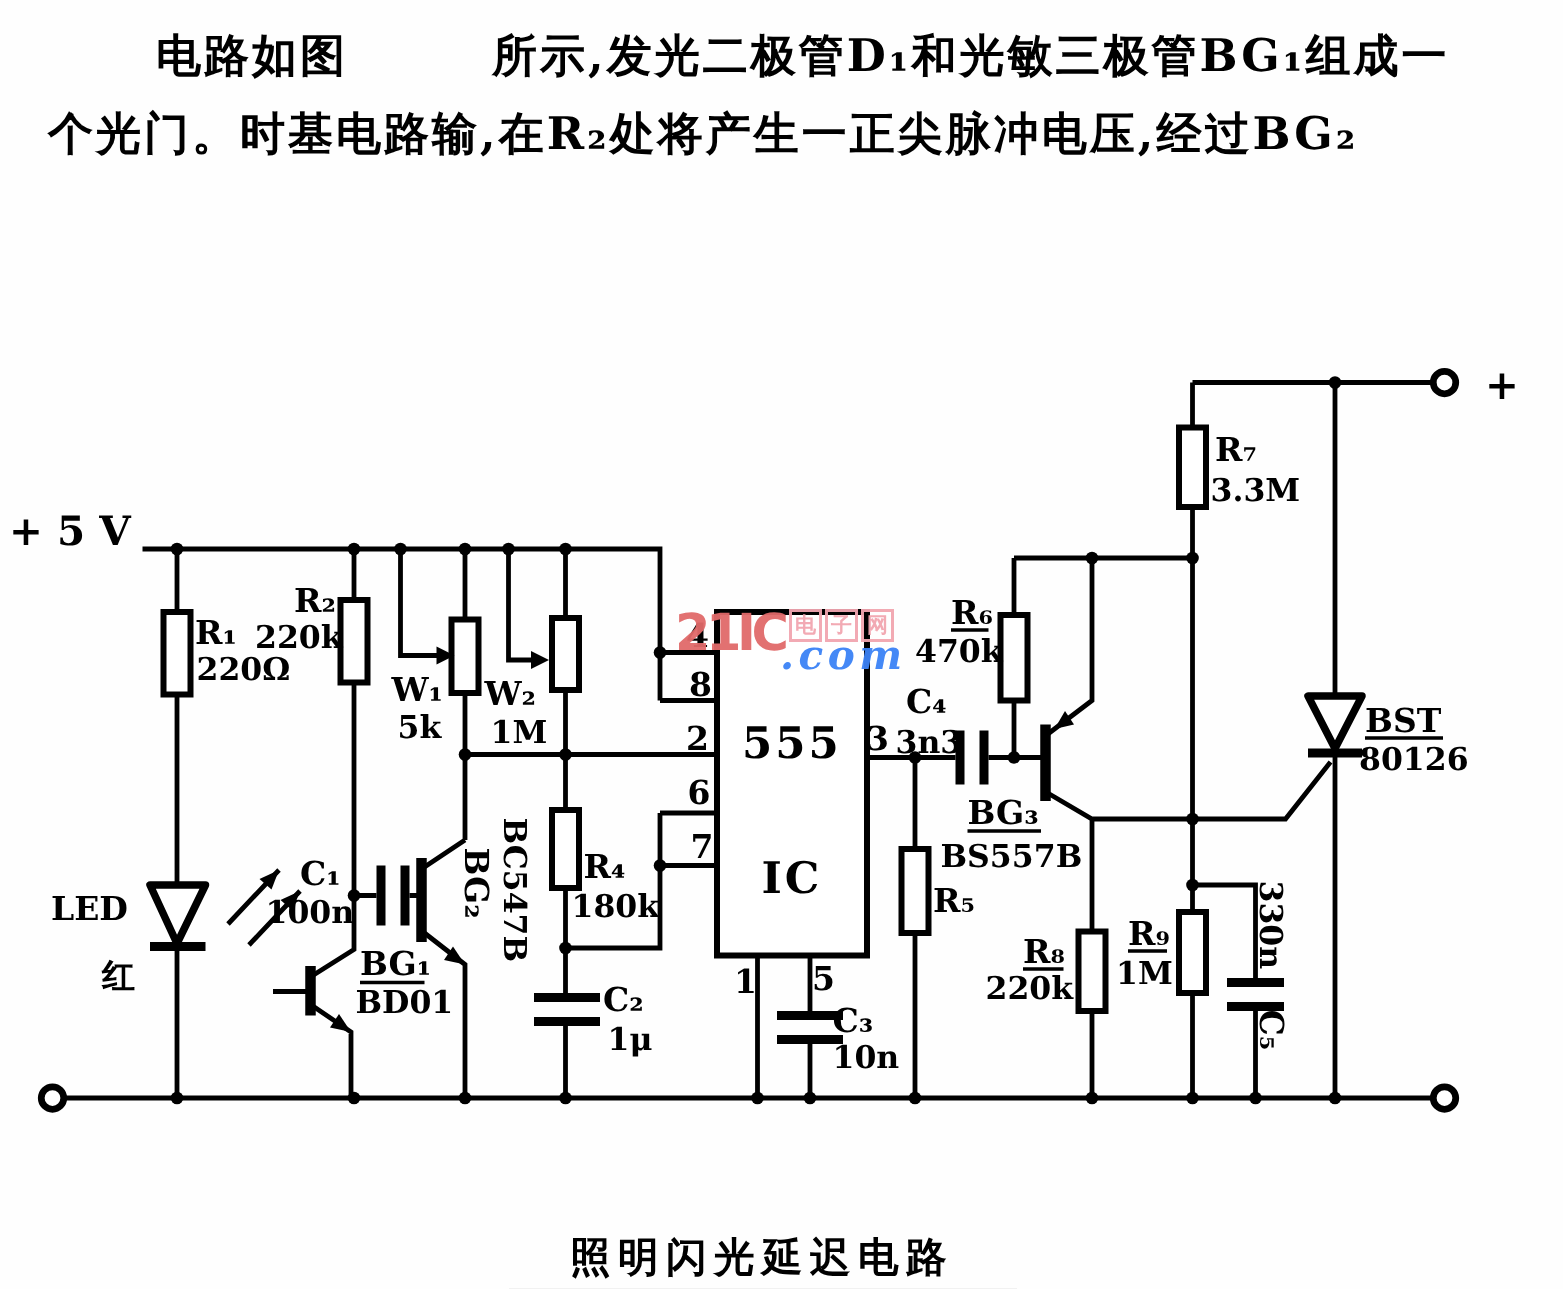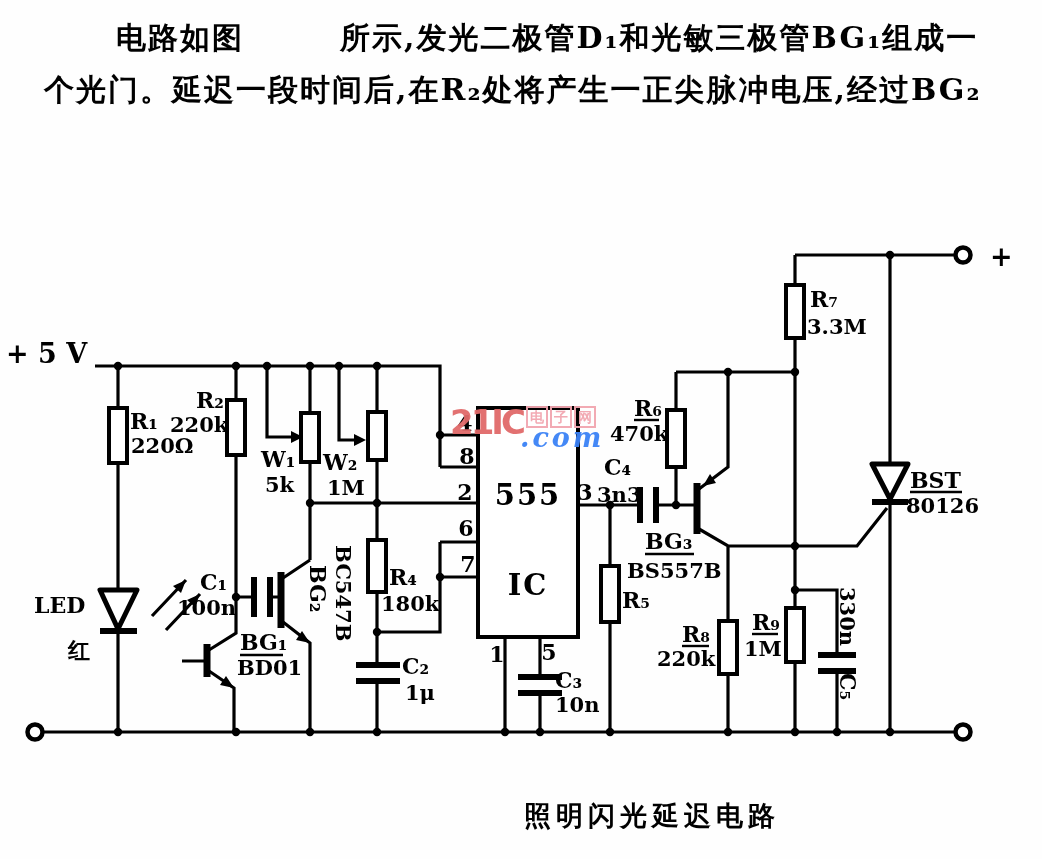--- a/index.html
+++ b/index.html
@@ -1,56 +1,56 @@
 <!DOCTYPE html>
 <html><head>
 <meta charset="utf-8">
 <style>
   html,body{margin:0;padding:0;background:#e8e8e8;}
   .page{position:relative;width:1042px;height:859px;background:#fefefe;overflow:hidden;
         font-family:"DejaVu Serif",serif;color:#000;}
-  .intro{position:absolute;left:44px;top:12px;width:965px;font-size:30px;font-weight:bold;
+  .intro{position:absolute;left:32px;top:12px;width:965px;font-size:30px;font-weight:bold;
          line-height:52px;letter-spacing:2px;}
   .intro .line{white-space:nowrap;}
   .intro .l1{padding-left:72px;}
   svg.circuit{position:absolute;left:0;top:0;}
   .res{fill:#fff;stroke:#000;stroke-width:4;}
   .wires{fill:none;stroke:#000;stroke-width:3.2;}
   .plates{fill:none;stroke:#000;stroke-width:6;}
   .bars{fill:none;stroke:#000;stroke-width:7;}
   .tri{fill:#fff;stroke:#000;stroke-width:5;stroke-linejoin:round;}
   .dot{fill:#000;}
   .term{fill:#fff;stroke:#000;stroke-width:4.5;}
   .ah{fill:#000;}
   .ul{stroke:#000;stroke-width:2.4;}
   .lbl{font-family:"DejaVu Serif",serif;font-size:22px;font-weight:bold;fill:#000;}
   .lblv{font-family:"DejaVu Serif",serif;font-size:21px;font-weight:bold;fill:#000;}
   .pin{font-family:"DejaVu Serif",serif;font-size:22px;font-weight:bold;fill:#000;text-anchor:middle;}
   .icname{font-family:"DejaVu Serif",serif;font-size:29px;font-weight:bold;fill:#000;text-anchor:middle;letter-spacing:2px;}
   .supply{font-family:"DejaVu Serif",serif;font-size:27px;font-weight:bold;fill:#000;}
-  .caption{position:absolute;left:380px;top:798px;width:400px;text-align:right;
+  .caption{position:absolute;left:380px;top:820px;width:400px;text-align:left;
            font-size:27px;font-weight:bold;letter-spacing:5px;}
   .watermark{position:absolute;left:450px;top:402px;width:170px;height:64px;opacity:.95;}
   .wm-brand{position:absolute;left:0;top:2px;font-family:"DejaVu Sans",sans-serif;font-weight:bold;
             font-size:34px;line-height:36px;color:#e16a6a;letter-spacing:-3px;text-align:center;}
   .wm-cn{position:absolute;left:76px;top:4px;display:flex;gap:2px;}
   .wm-cn span{display:block;width:18px;height:18px;border:2px solid #f2a6b0;color:#f2a6b0;
               font-size:14px;line-height:18px;text-align:center;font-weight:bold;
               font-family:"DejaVu Sans",sans-serif;}
   .wm-com{position:absolute;left:70px;top:20px;font-style:italic;font-weight:bold;font-size:27px;
           color:#3b82f6;letter-spacing:3px;font-family:"DejaVu Serif",serif;}
 </style>
 </head>
 <body>
 
 <div class="page">
 
   <div class="intro">
     <div class="line l1">电路如图　　　所示,发光二极管D₁和光敏三极管BG₁组成一</div>
-    <div class="line">个光门。延迟一段时间后,在R₂处将产生一正尖脉冲电压,经过BG₂</div>
+    <div class="line">个光门。时基电路输,在R₂处将产生一正尖脉冲电压,经过BG₂</div>
   </div>
 
   <svg class="circuit" width="1042" height="859" viewBox="0 0 1042 859">
 
     <path class="wires" d="
       M95 366 H440 V435 H478
       M440 435 V467 M440 467 H478
       M118 366 V408 M118 463 V588 M118 631 V732
       M236 366 V400 M236 455 V597
       M267 366 V437 H294

